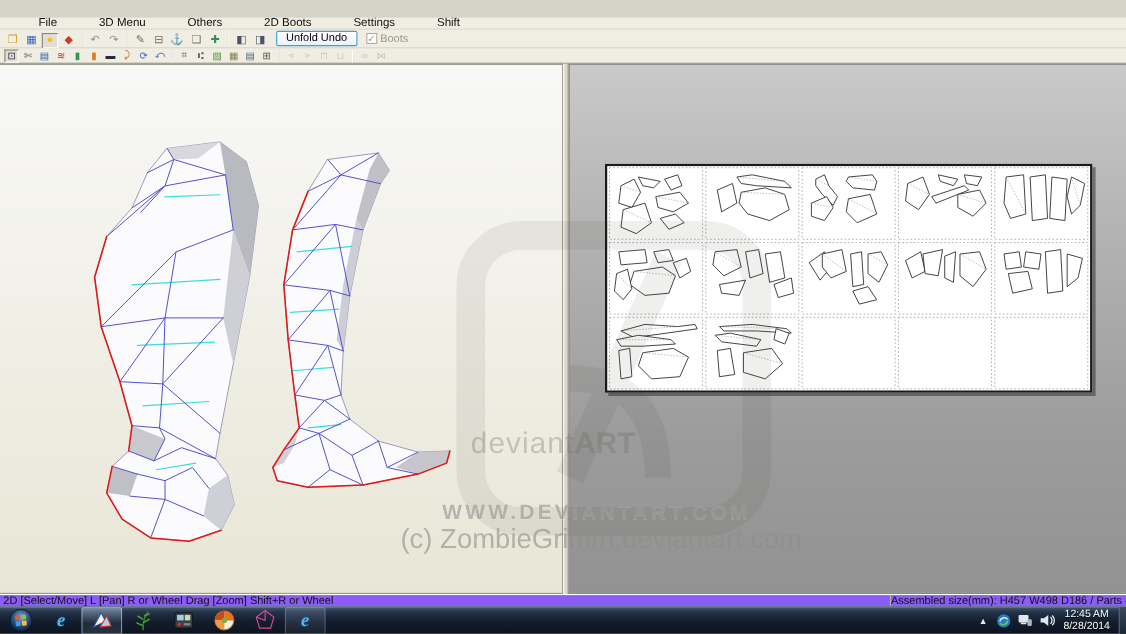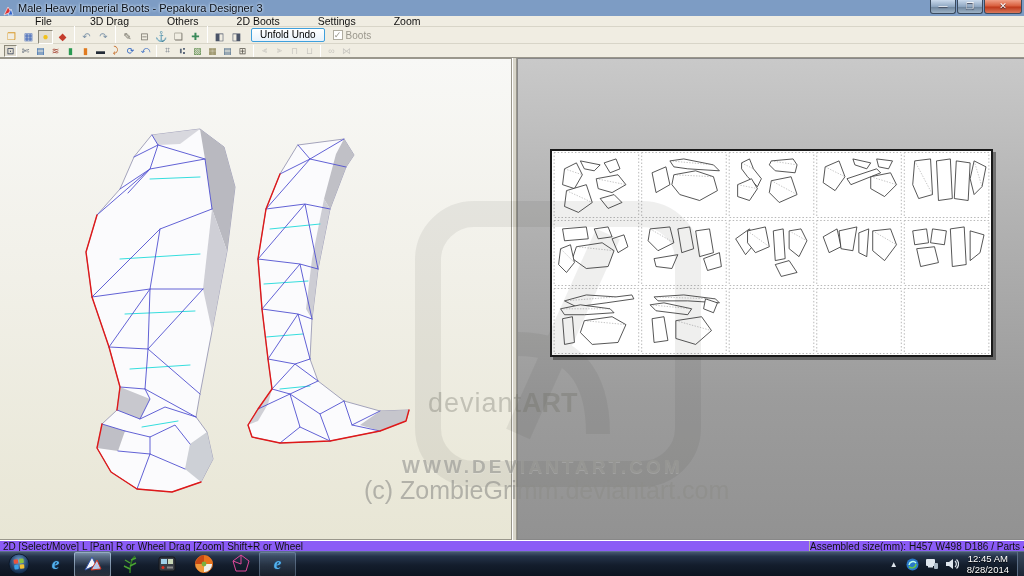--- a/index.html
+++ b/index.html
@@ -93,42 +93,28 @@
   #show-desktop { width:7px; height:25px; border-left:1px solid #5a6c84;
     background:linear-gradient(180deg,#3a4a5f,#1a2433); }
   .ie-e { font-size:17px; font-weight:bold; font-style:italic; color:#53b2ef;
     text-shadow:0 0 2px #1c5c92; font-family:"Liberation Serif", serif; }
 </style>
 </head>
 <body>
 
 <div id="stage">
 
-  <div id="titlebar">
-    <span class="app-ico">
-      <svg width="11" height="11">
-          <polygon points="1,9 5,1 8,6" fill="#d33" stroke="#fff" stroke-width="0.6"></polygon>
-          <polygon points="5,9 8,3 10,9" fill="#36c" stroke="#fff" stroke-width="0.6"></polygon>
-        </svg>
-    </span>
-    <span id="title-text">Male Heavy Imperial Boots - Pepakura Designer 3</span>
-    <div id="winbtns">
-      <div class="winbtn">—</div>
-      <div class="winbtn">❐</div>
-      <div class="winbtn close">✕</div>
-    </div>
-  </div>
 
   <div id="menubar">
       <span class="menu-item">File</span>
-      <span class="menu-item">3D Drag</span>
+      <span class="menu-item">3D Menu</span>
       <span class="menu-item">Others</span>
       <span class="menu-item">2D Boots</span>
       <span class="menu-item">Settings</span>
-      <span class="menu-item">Zoom</span>
+      <span class="menu-item">Shift</span>
     </div>
 
   <div id="toolbar1">
     <span id="tb1-icons"><span class="tbicon" style="color: rgb(217, 154, 43);">❒</span><span class="tbicon" style="color: rgb(58, 98, 184);">▦</span><span class="tbicon pressed" style="color: rgb(242, 194, 28);">●</span><span class="tbicon" style="color: rgb(196, 60, 44);">◆</span><span class="tbsep"></span><span class="tbicon" style="color: rgb(124, 147, 168);">↶</span><span class="tbicon" style="color: rgb(124, 147, 168);">↷</span><span class="tbsep"></span><span class="tbicon" style="color: rgb(119, 116, 106);">✎</span><span class="tbicon" style="color: rgb(119, 116, 106);">⊟</span><span class="tbicon" style="color: rgb(90, 102, 120);">⚓</span><span class="tbicon" style="color: rgb(119, 116, 106);">❏</span><span class="tbicon" style="color: rgb(58, 138, 90);">✚</span><span class="tbsep"></span><span class="tbicon" style="color: rgb(74, 84, 104);">◧</span><span class="tbicon" style="color: rgb(74, 84, 104);">◨</span></span>
     <button id="unfold-btn">Unfold Undo</button>
     <span id="auto-chk">
       <span class="box">✓</span>
       <span>Boots</span>
     </span>
   </div>

